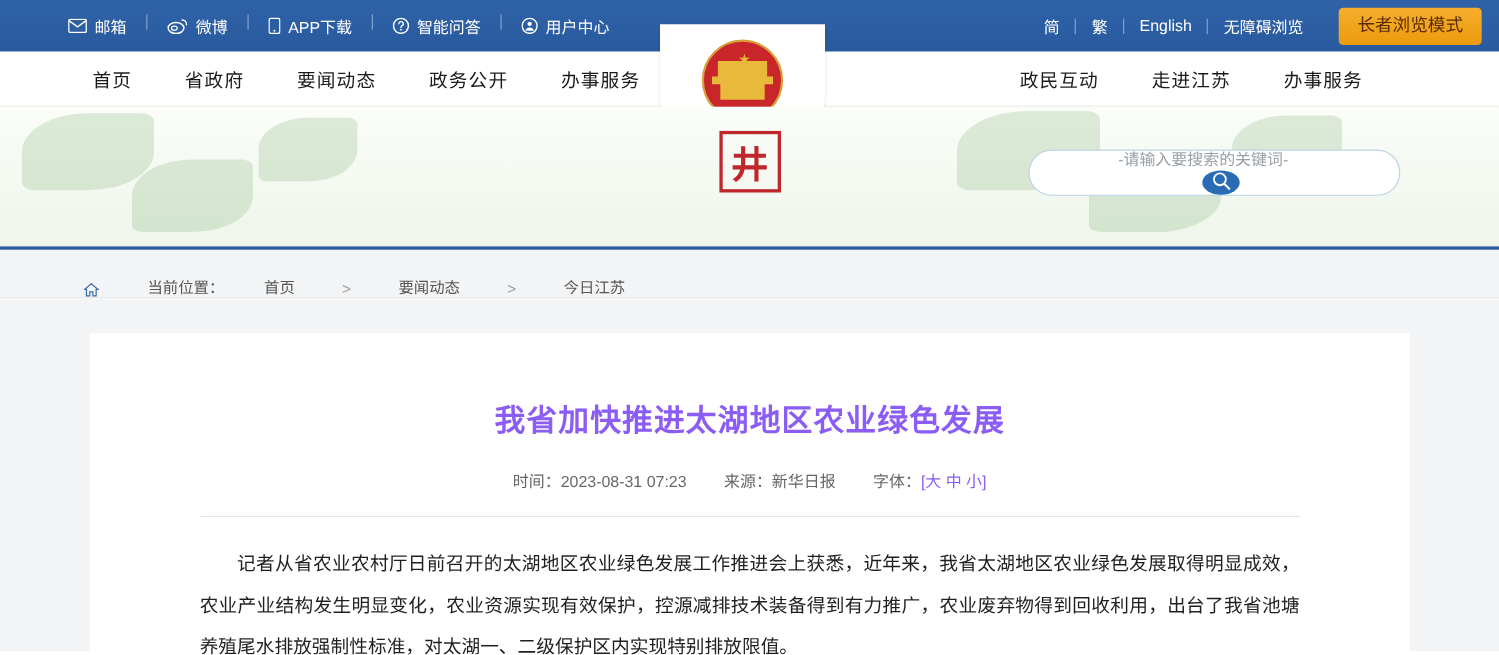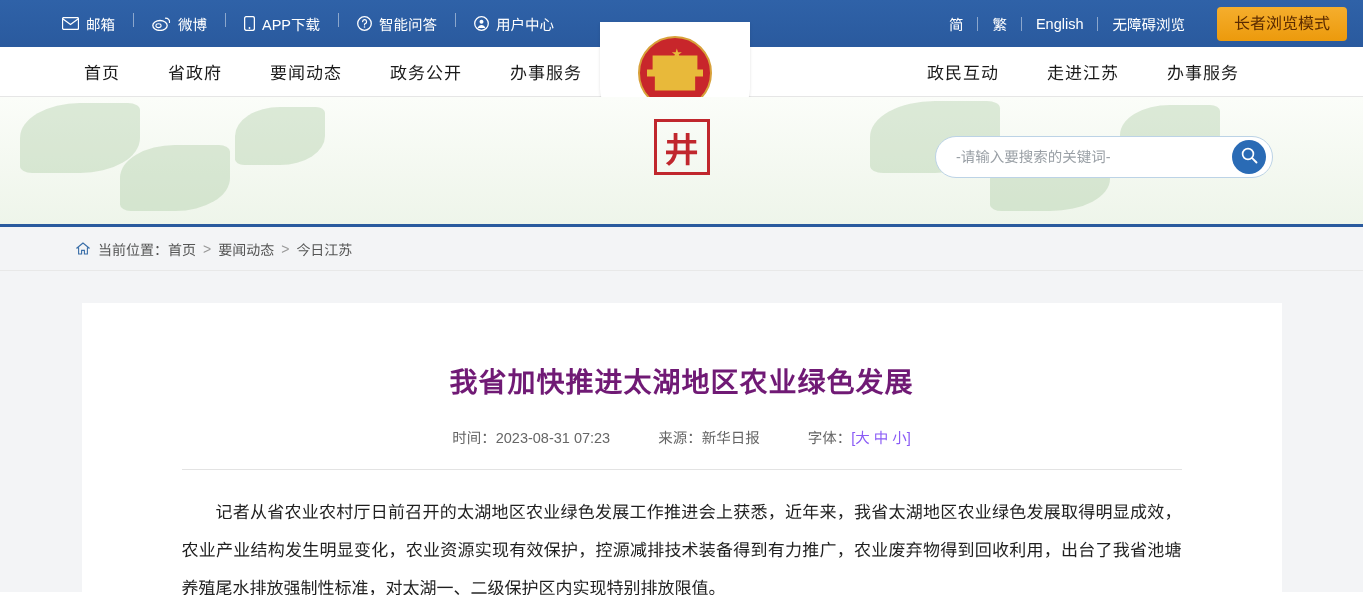--- a/index.html
+++ b/index.html
@@ -157,20 +157,21 @@
   }
   .search-box {
     position: absolute;
     right: 90px; top: 39px;
     width: 338px; height: 42px;
     background: #fff;
     border: 1px solid #bcd3e6;
     border-radius: 21px;
     display: flex; align-items: center;
     padding: 0 6px 0 18px;
+    flex-direction: column;
   }
   .search-input {
     flex: 1;
     border: 0; outline: 0;
     font-size: 14.5px;
     color: #888;
     background: transparent;
     font-family: "Liberation Sans", sans-serif;
   }
   .search-input::placeholder { color: #9aa0a6; }
@@ -179,25 +180,26 @@
     border-radius: 50%;
     background: #2a6bb5;
     display: flex; align-items: center; justify-content: center;
     border: 0;
   }
 
   
   .crumb {
     height: 44px;
     background: #f3f4f6;
-    display: flex; align-items: center;
+    display: flex; align-items: flex-end;
     padding-left: 76px;
     font-size: 14px;
     color: #555;
     border-bottom: 1px solid #e8e8e8;
+    gap: 36px;
   }
   .crumb a { color: #555; text-decoration: none; }
   .crumb .sep { margin: 0 7px; color: #999; }
   .home-ico { margin-right: 8px; display: inline-flex; }
 
   
   .content-wrap {
     background: #f3f4f6;
     height: 321px;
     padding-top: 32px;
@@ -205,31 +207,31 @@
   .article {
     width: 1200px;
     margin: 0 auto;
     background: #ffffff;
     min-height: 300px;
     padding: 38px 24px 0;
   }
   .art-title {
     text-align: center;
     font-size: 28px;
-    color: #701a75;
+    color: #8b5cf6;
     font-weight: bold;
     letter-spacing: 1px;
     font-family: "Liberation Sans","DejaVu Sans", sans-serif;
   }
   .art-meta {
     margin-top: 26px;
     display: flex;
     justify-content: center;
     align-items: center;
-    gap: 48px;
+    gap: 34px;
     font-size: 14.5px;
     color: #666;
   }
   .fs-opt { color: #8b5cf6; }
   .art-hr {
     margin: 22px auto 0;
     width: 1000px;
     height: 1px;
     background: #e3e3e3;
   }

